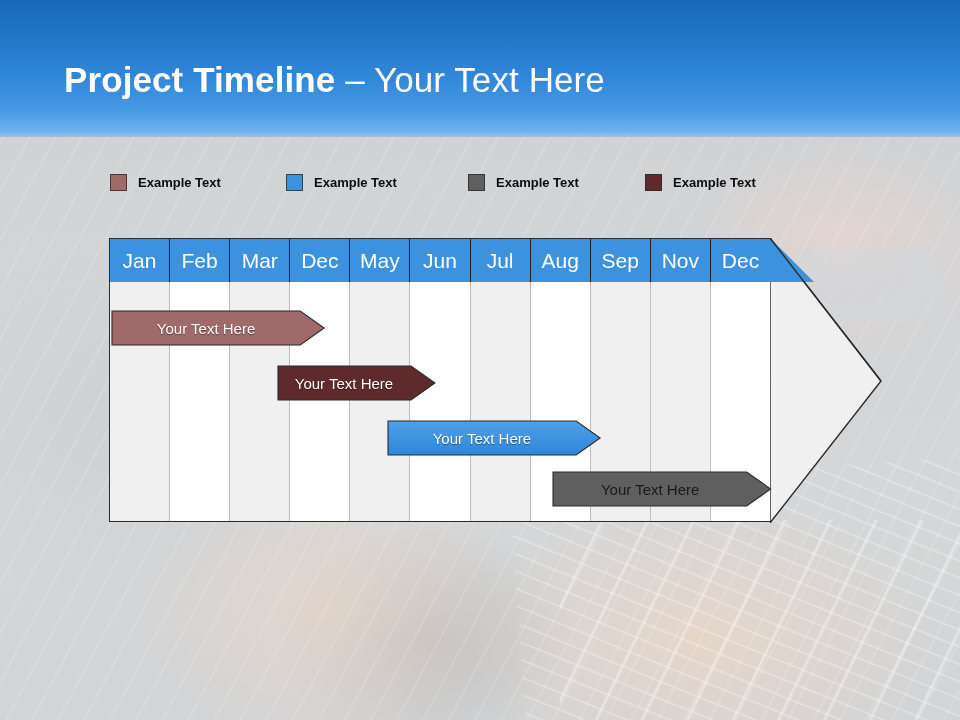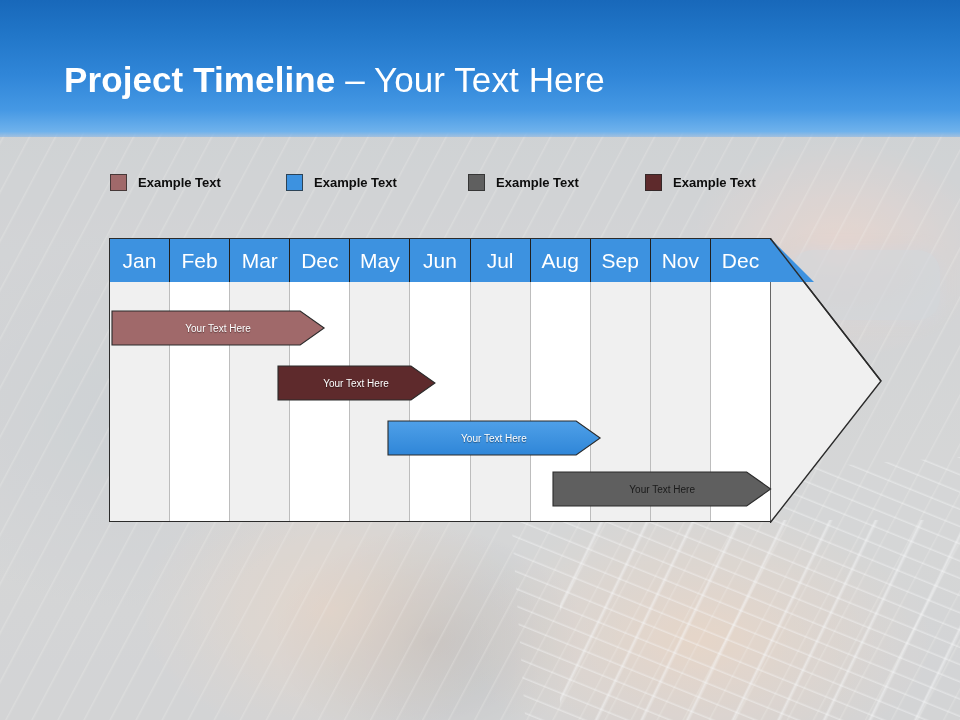--- a/index.html
+++ b/index.html
@@ -184,24 +184,23 @@
     display: block;
   }
   .bar svg { display: block; overflow: visible; }
   .bar-label {
     position: absolute;
     left: 0; top: 0;
     height: 34px;
     display: flex;
     align-items: center;
     justify-content: center;
-    font-size: 10px;
+    font-size: 15px;
     white-space: nowrap;
     pointer-events: none;
-    margin-left: 12px;
   }
   .bar-label.light {
     color: #ffffff;
     text-shadow: 0 1px 1px rgba(0,0,0,0.45);
   }
   .bar-label.dark {
     color: #1a1a1a;
   }
 </style>
 </head>

